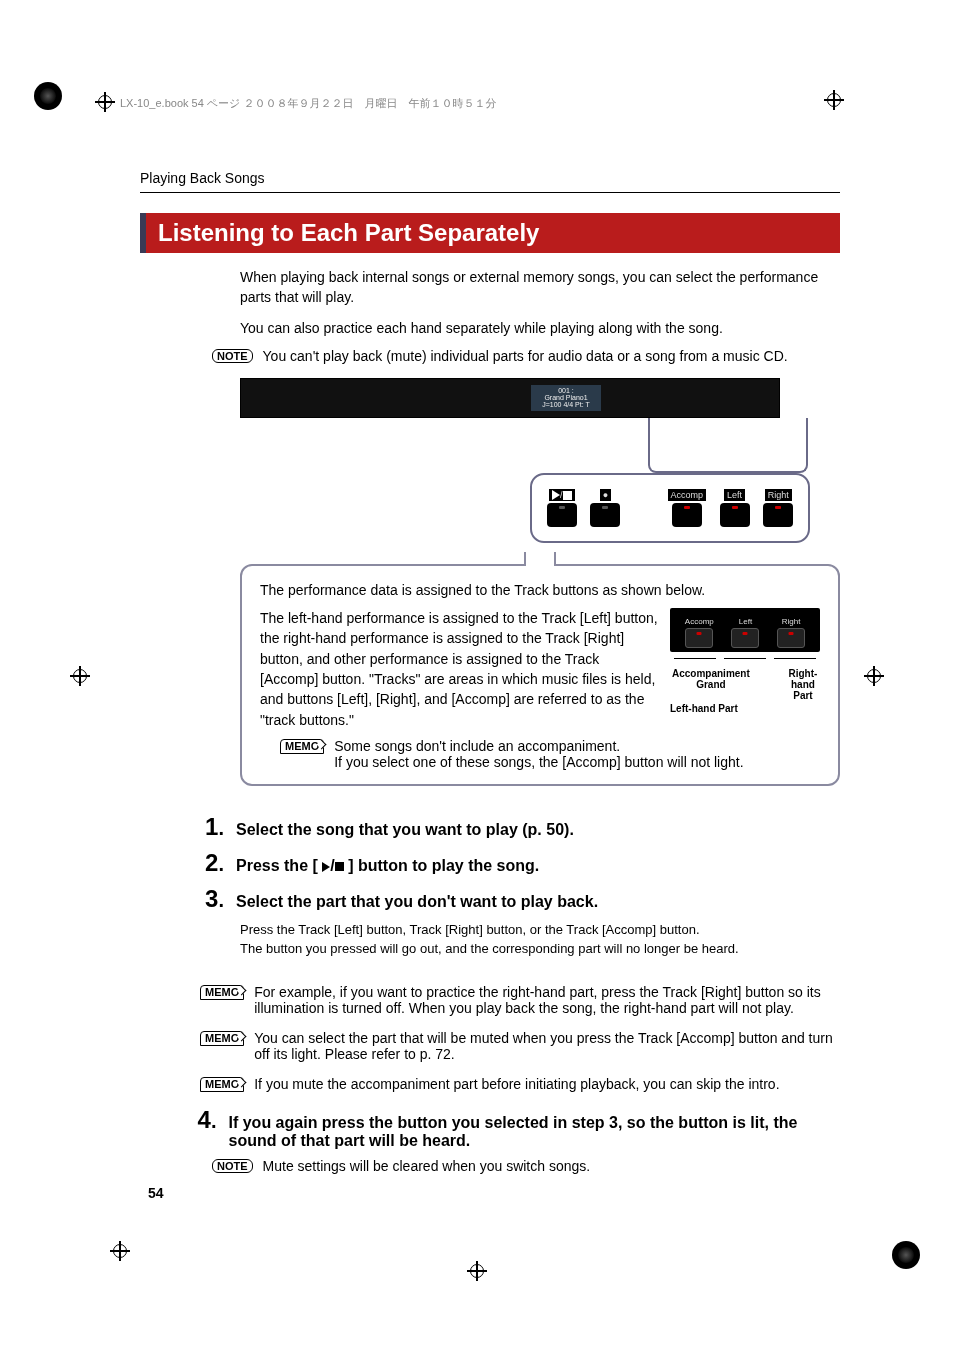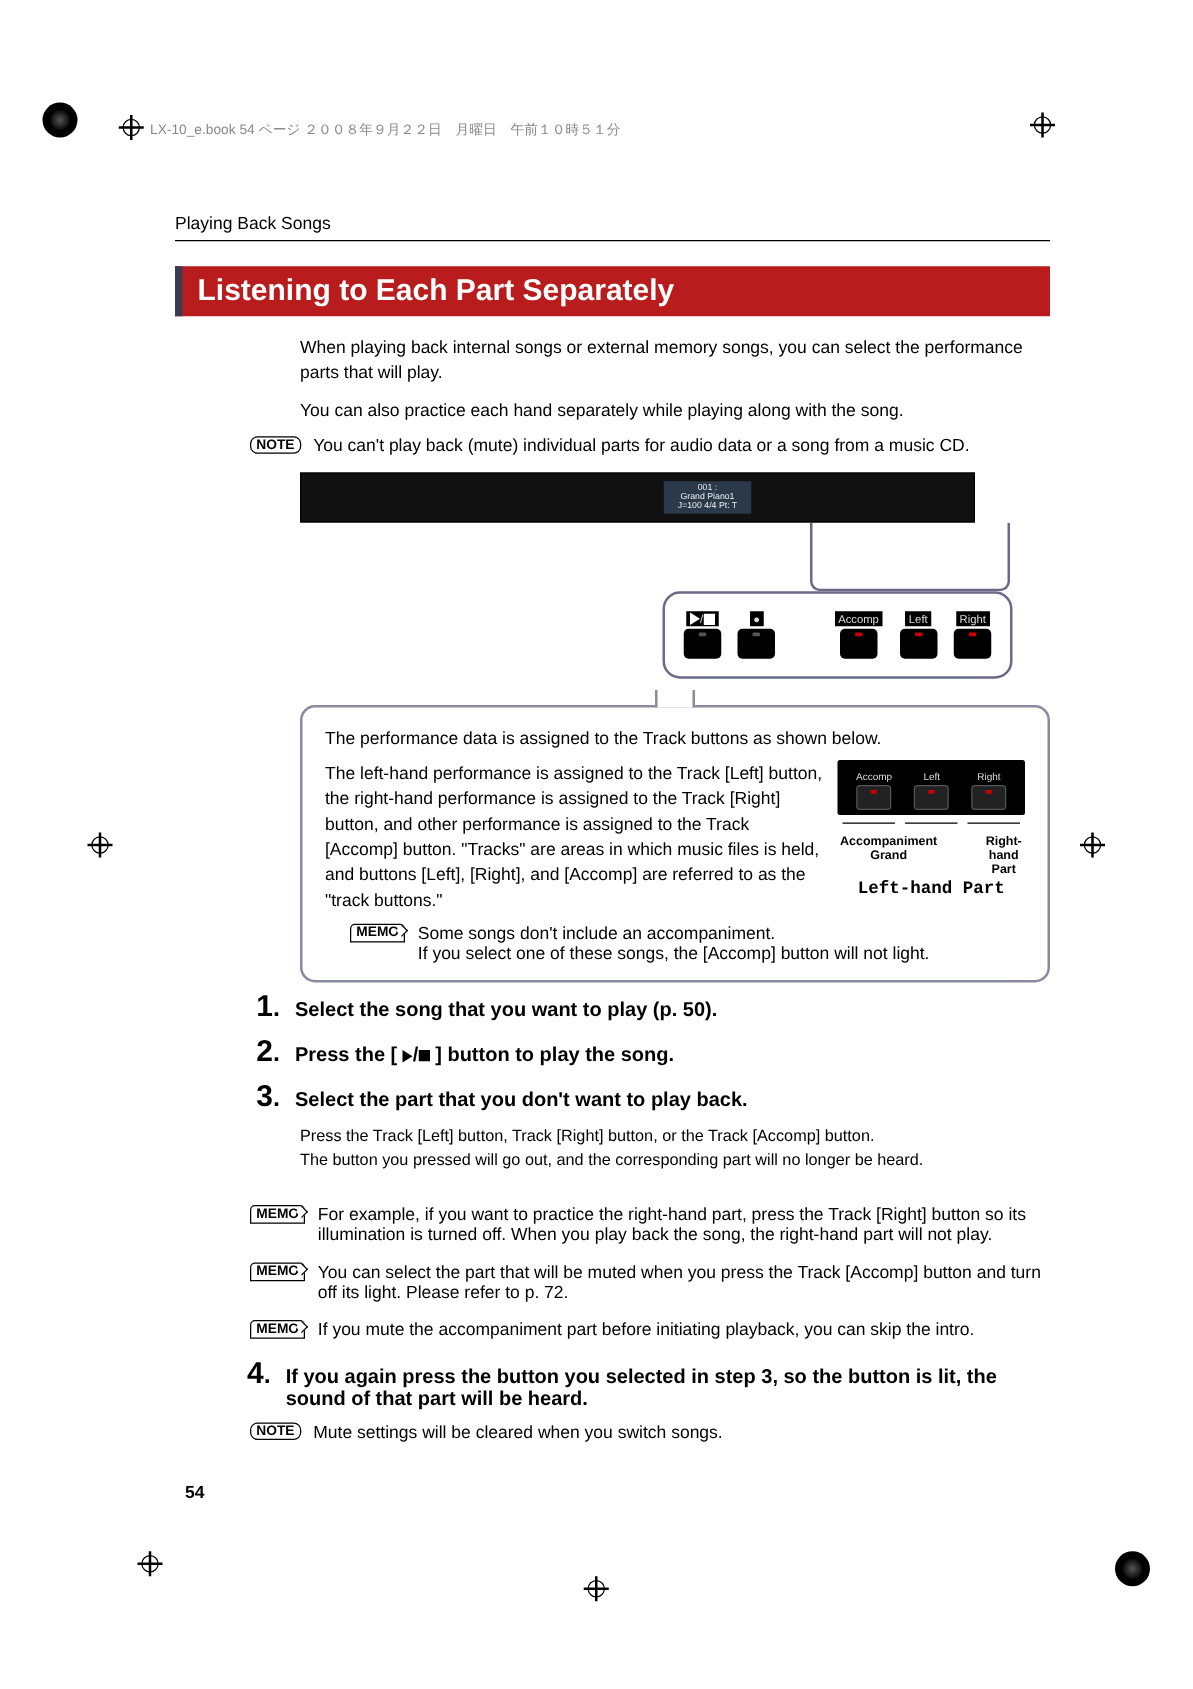--- a/index.html
+++ b/index.html
@@ -105,20 +105,21 @@
     gap: 10px;
   }
   .note-badge {
     border: 1px solid #000;
     border-radius: 6px;
     padding: 0px 4px;
     font-weight: bold;
     font-size: 11px;
     flex-shrink: 0;
     margin-top: 1px;
+    margin-left: 12px;
   }
   .memo-badge {
     border: 1px solid #000;
     border-radius: 4px 4px 0 0;
     padding: 0 4px 1px;
     font-weight: bold;
     font-size: 11px;
     flex-shrink: 0;
     margin-top: 1px;
     position: relative;
@@ -191,21 +192,21 @@
     width:6px; height:3px; background:#c00; border-radius:1px;
   }
   .panel-btn.off::after{ background:#555; }
   .play-stop::after { background:#555; }
 
   .info-box {
     border: 2px solid #8a8aa0;
     border-radius: 12px;
     margin-left: 100px;
     padding: 14px 18px;
-    margin-bottom: 6px;
+    margin-bottom: 27px;
     position: relative;
     padding-top: 0;
   }
   .info-box::before {
     content:'';
     position:absolute;
     top:-14px; left:50%; transform:translateX(-50%);
     width: 28px; height:14px;
     border-left:2px solid #8a8aa0;
     border-right:2px solid #8a8aa0;
@@ -366,21 +367,21 @@
         <div style="display:flex;">
           <div class="tb-line" style="flex:1"></div>
           <div class="tb-line" style="flex:1"></div>
           <div class="tb-line" style="flex:1"></div>
         </div>
         <div class="tb-legend">
           <div>Accompaniment Grand</div>
           <div></div>
           <div>Right-hand Part</div>
         </div>
-        <div style="text-align:center; font-size:14px; font-weight:bold;font-family:Liberation Mono, monospace;">Left-hand Part</div>
+        <div style="text-align:left; font-size:10px; font-weight:bold;">Left-hand Part</div>
       </div>
       <p>The left-hand performance is assigned to the Track [Left] button, the right-hand performance is assigned to the Track [Right] button, and other performance is assigned to the Track [Accomp] button. "Tracks" are areas in which music files is held, and buttons [Left], [Right], and [Accomp] are referred to as the "track buttons."</p>
       <div class="clear"></div>
       <div style="display:flex; gap:10px; align-items:flex-start; margin-left:20px;">
         <span class="memo-badge">MEMO</span>
         <div>
           <div>Some songs don't include an accompaniment.</div>
           <div>If you select one of these songs, the [Accomp] button will not light.</div>
         </div>
       </div>

